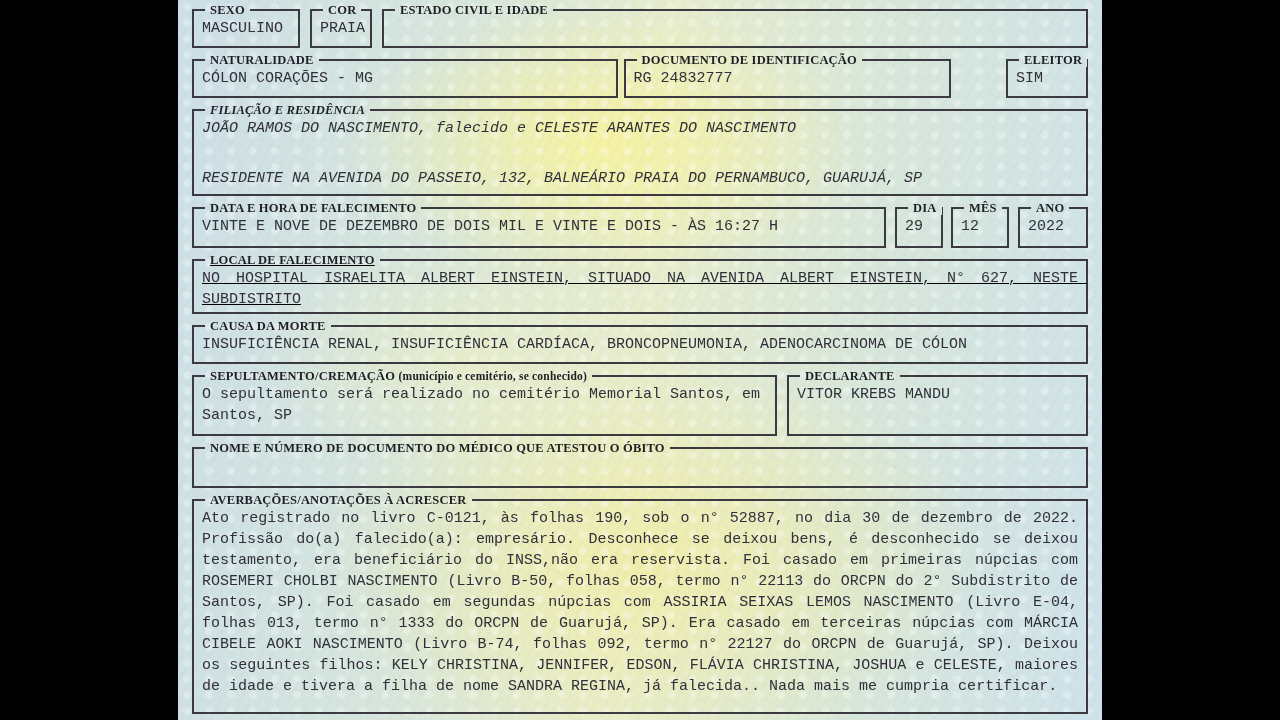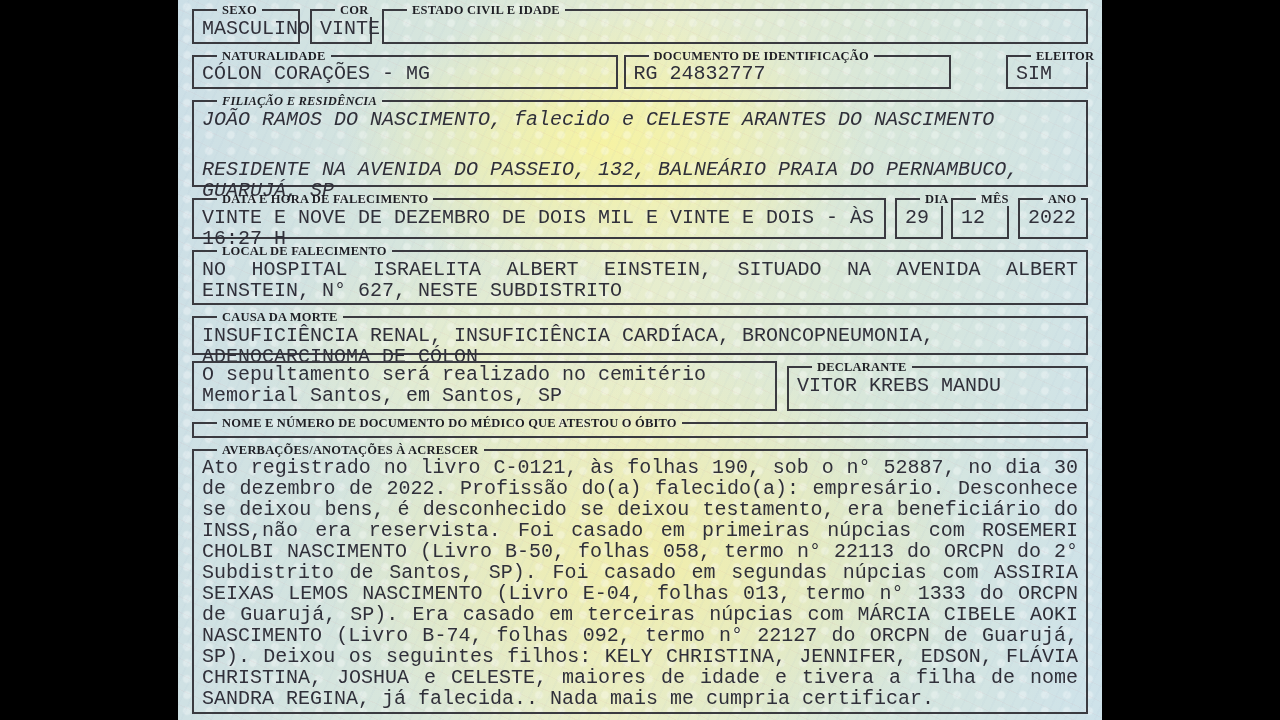--- a/index.html
+++ b/index.html
@@ -35,28 +35,28 @@
     padding: 1px 8px 3px 8px;
     display: block;
   }
   legend.lg {
     font-family: "Liberation Serif", serif;
     font-weight: bold;
     font-size: 12.5px;
     letter-spacing: 0.2px;
     color: #1e1e24;
     padding: 0 5px;
-    margin-left: 15px;
+    margin-left: 3px;
     white-space: nowrap;
     line-height: 1;
   }
   .lg-note { font-weight: bold; font-size: 11.5px; }
   .val {
     font-family: "Liberation Mono", "DejaVu Sans Mono", monospace;
-    font-size: 20px;
+    font-size: 15px;
     line-height: 21px;
     color: #30303a;
     white-space: pre-wrap;
   }
   .just { text-align: justify; }
   
   .h44 { height: 44px; }
   .w-sexo { flex: 0 0 108px; }
   .w-cor  { flex: 0 0 62px; margin-left: 10px; }
   .w-estado { flex: 1 1 auto; margin-left: 10px; }
@@ -67,42 +67,42 @@
   
   .h-filiacao { height: 92px; font-style: italic; }
   .filiacao-l2 { margin-top: 29px; }
   
   .h46 { height: 46px; justify-content: center; }
   .w-data { flex: 1 1 auto; }
   .w-dia { flex: 0 0 48px; margin-left: 9px; }
   .w-mes { flex: 0 0 58px; margin-left: 8px; }
   .w-ano { flex: 0 0 70px; margin-left: 9px; }
   
-  .h-local { height: 60px; }
+  .h-local { height: 60px; text-decoration: underline; }
   .h-causa { height: 44px; }
   .h-sepult { height: 66px; }
   .w-sepult { flex: 0 0 65.3%; }
   .w-declar { flex: 1 1 auto; margin-left: 10px; }
   .h-medico { height: 46px; }
   .grow { flex: 1 1 auto; }
 </style>
 </head>
 <body>
 
 <div class="stage">
   <div class="doc">
 
     <div class="row h44">
       <fieldset class="fs w-sexo">
         <legend class="lg">SEXO</legend>
         <div class="val">MASCULINO</div>
       </fieldset>
       <fieldset class="fs w-cor">
         <legend class="lg">COR</legend>
-        <div class="val">VINTE</div>
+        <div class="val">PRAIA</div>
       </fieldset>
       <fieldset class="fs w-estado">
         <legend class="lg">ESTADO CIVIL E IDADE</legend>
       </fieldset>
     </div>
 
     <div class="row h44">
       <fieldset class="fs w-natural">
         <legend class="lg">NATURALIDADE</legend>
         <div class="val">CÓLON CORAÇÕES - MG</div>
@@ -147,20 +147,21 @@
       <div class="val just">NO HOSPITAL ISRAELITA ALBERT EINSTEIN, SITUADO NA AVENIDA ALBERT EINSTEIN, N° 627, NESTE SUBDISTRITO</div>
     </fieldset>
 
     <fieldset class="fs h-causa">
       <legend class="lg">CAUSA DA MORTE</legend>
       <div class="val">INSUFICIÊNCIA RENAL, INSUFICIÊNCIA CARDÍACA, BRONCOPNEUMONIA, ADENOCARCINOMA DE CÓLON</div>
     </fieldset>
 
     <div class="row h-sepult">
       <fieldset class="fs w-sepult">
+        <legend class="lg"><span>SEPULTAMENTO/CREMAÇÃO</span> <span class="lg-note">(município e cemitério, se conhecido)</span></legend>
         <div class="val">O sepultamento será realizado no cemitério Memorial Santos, em Santos, SP</div>
       </fieldset>
       <fieldset class="fs w-declar">
         <legend class="lg">DECLARANTE</legend>
         <div class="val">VITOR KREBS MANDU</div>
       </fieldset>
     </div>
 
     <fieldset class="fs h-medico">
       <legend class="lg">NOME E NÚMERO DE DOCUMENTO DO MÉDICO QUE ATESTOU O ÓBITO</legend>

